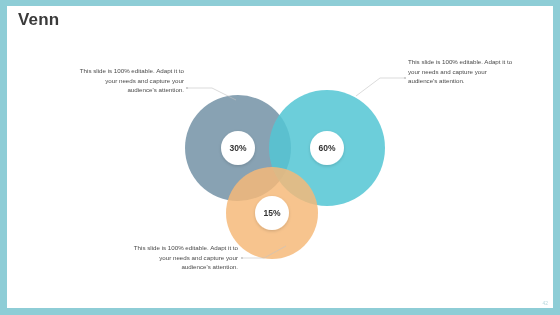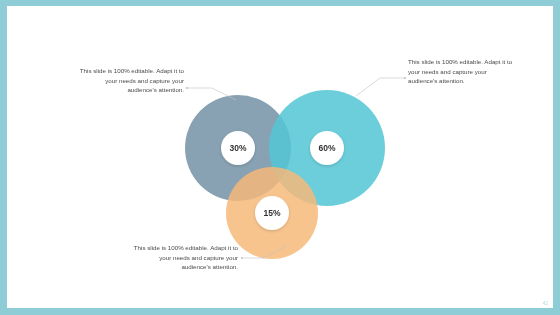--- a/index.html
+++ b/index.html
@@ -78,20 +78,21 @@
 </head>
 <body>
 
 <div class="slide">
 
   <div class="edge edge-left"></div>
   <div class="edge edge-top"></div>
   <div class="edge edge-right"></div>
   <div class="edge edge-bottom"></div>
 
+  <div class="page-title">Venn</div>
 
   <div class="venn-wrap">
     <svg width="560" height="315" viewBox="0 0 560 315">
       <defs>
         <filter id="softshadow" x="-30%" y="-30%" width="160%" height="160%">
           <feDropShadow dx="0" dy="1.2" stdDeviation="1.6" flood-color="#000000" flood-opacity="0.16"></feDropShadow>
         </filter>
       </defs>
 
       <g style="mix-blend-mode:multiply;">

